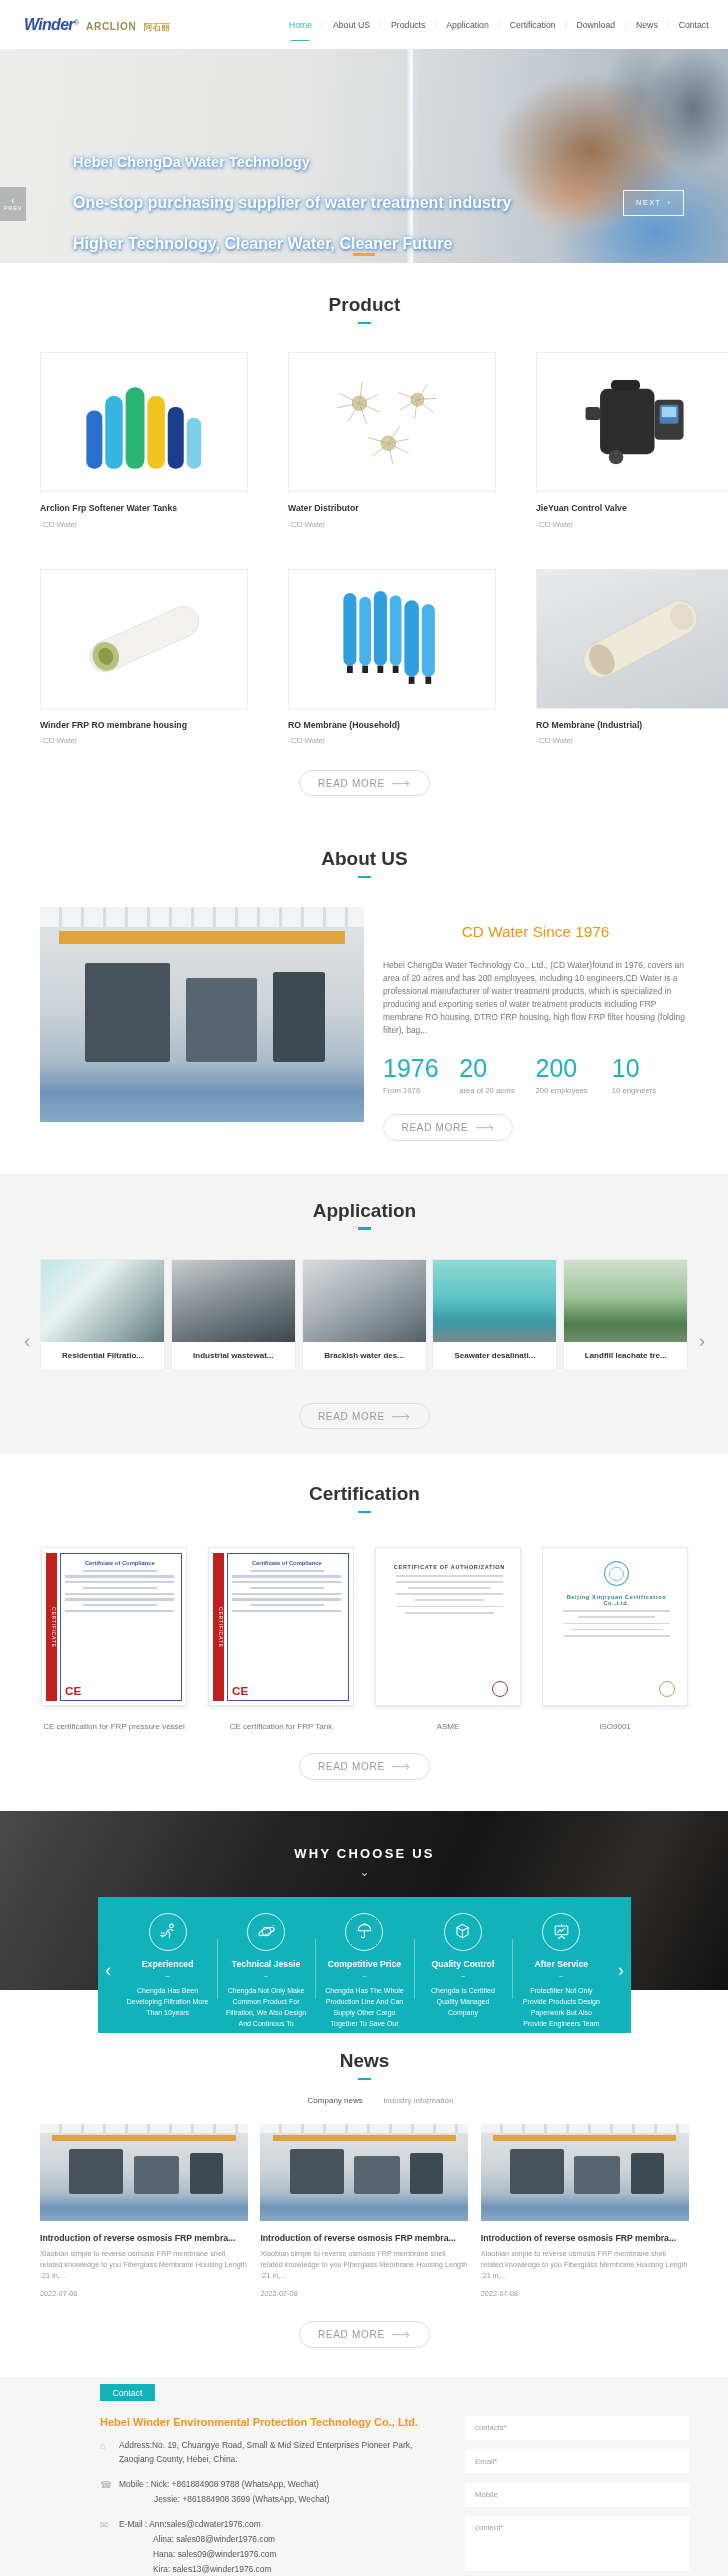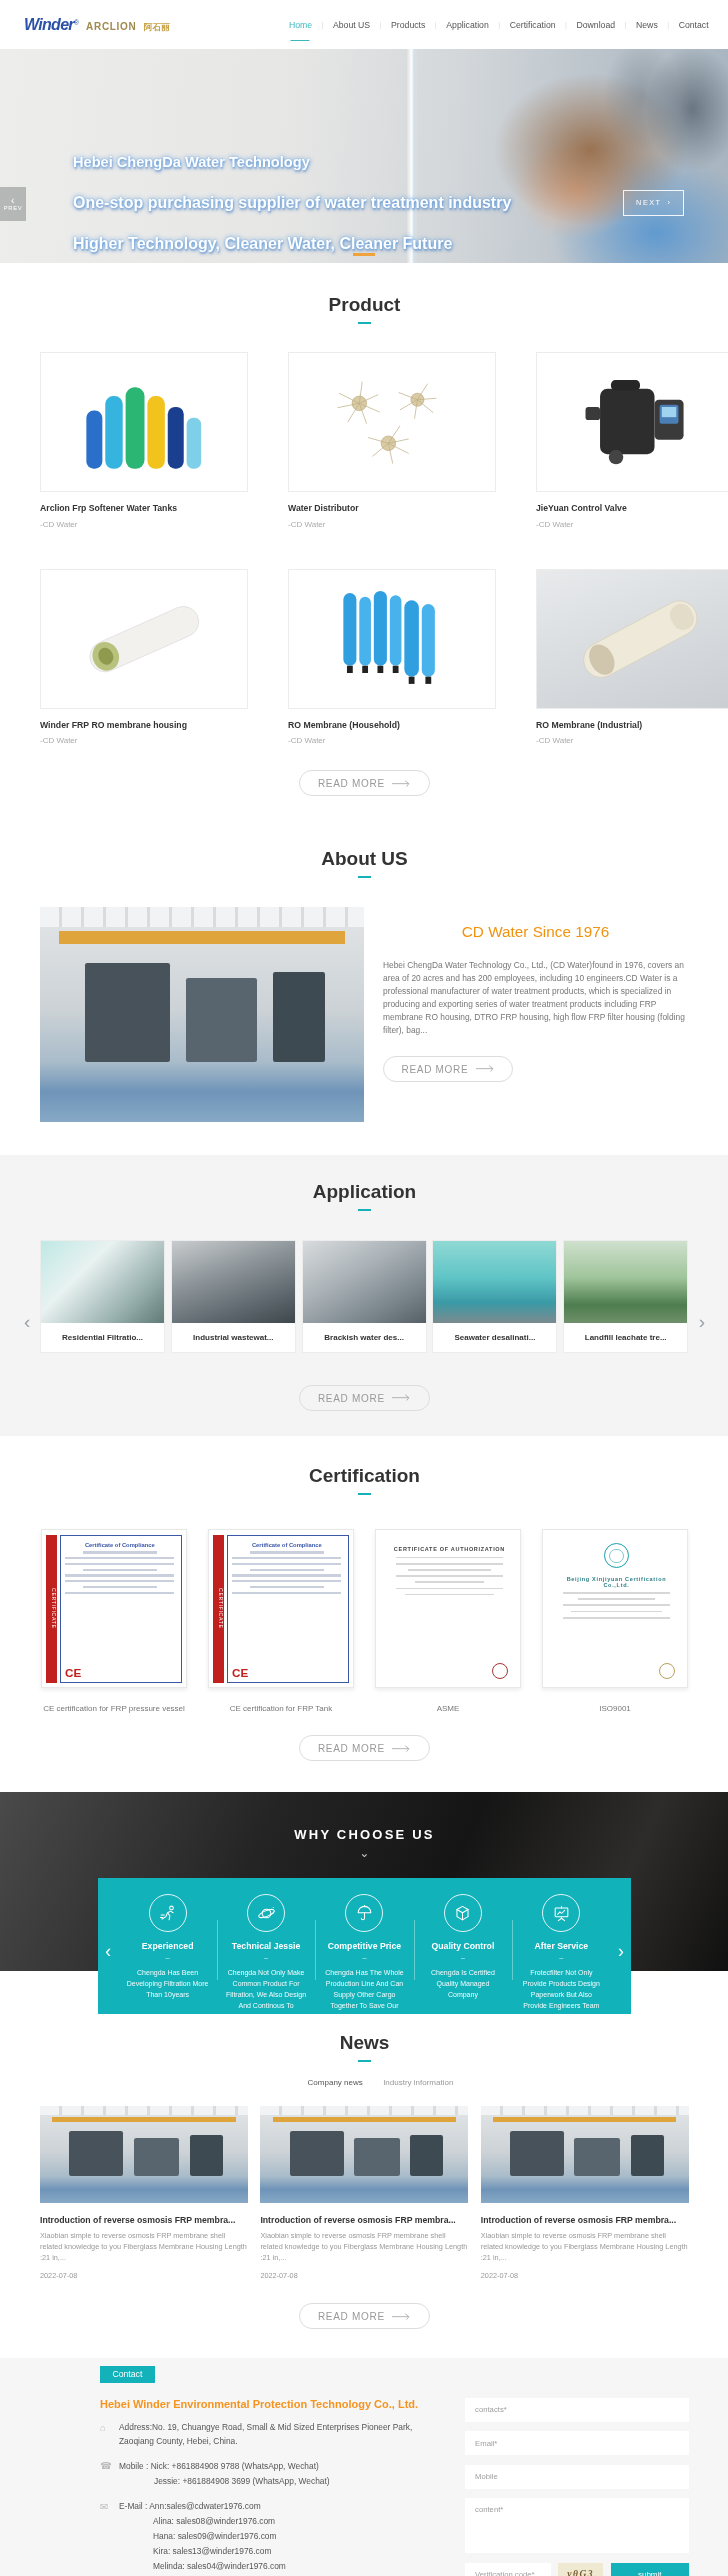--- a/index.html
+++ b/index.html
@@ -334,20 +334,38 @@
         <div class="factory-img about-img">
           <div class="roof"></div>
             <div class="beam"></div>
             <div class="m1"></div>
             <div class="m2"></div>
             <div class="m3"></div>
         </div>
         <div class="about-right">
           <div class="about-heading">CD Water Since 1976</div>
           <div class="about-para">Hebei ChengDa Water Technology Co., Ltd., (CD Water)found in 1976, covers an area of 20 acres and has 200 employees, including 10 engineers.CD Water is a professional manufacturer of water treatment products, which is specialized in producing and exporting series of water treatment products including FRP membrane RO housing, DTRO FRP housing, high flow FRP filter housing (folding filter), bag...</div>
+          <div class="about-stats">
+            <div class="stat">
+              <div class="stat-val">1976</div>
+              <div class="stat-label">From 1976</div>
+            </div>
+            <div class="stat">
+              <div class="stat-val">20</div>
+              <div class="stat-label">area of 20 acres</div>
+            </div>
+            <div class="stat">
+              <div class="stat-val">200</div>
+              <div class="stat-label">200 employees</div>
+            </div>
+            <div class="stat">
+              <div class="stat-val">10</div>
+              <div class="stat-label">10 engineers</div>
+            </div>
+          </div>
           <button class="read-more">
             <span>READ MORE</span>
             <svg class="rm-arrow" viewBox="0 0 26 10">
                 <path d="M0 5h23M18 1l5 4-3 4" stroke="#aaa" fill="none" stroke-width="1.2"></path>
               </svg>
           </button>
         </div>
       </div>
     </div>
   </div>

